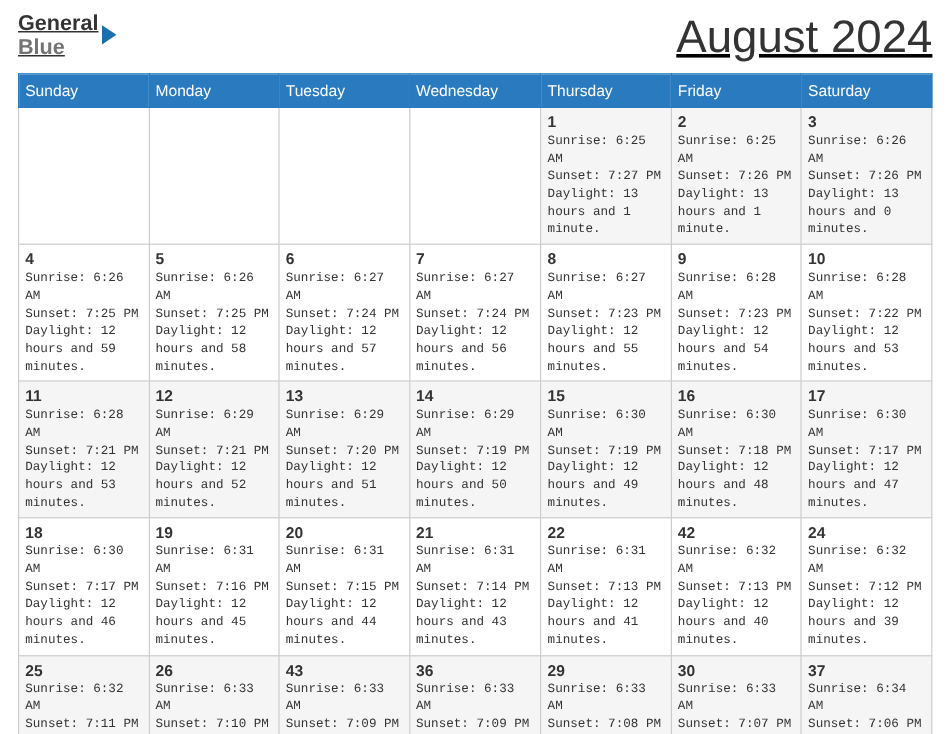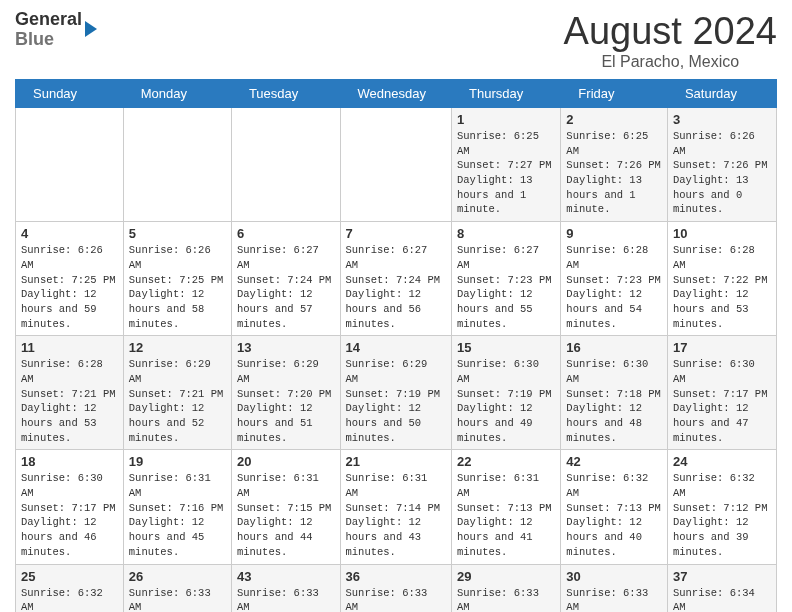--- a/index.html
+++ b/index.html
@@ -8,20 +8,21 @@
       background: #fff;
       width: 792px;
       min-height: 612px;
       padding: 10px 15px;
     }
     .header-area {
       display: flex;
       justify-content: space-between;
       align-items: flex-start;
       margin-bottom: 8px;
+      text-decoration: underline;
     }
     .logo {
       display: flex;
       align-items: center;
       gap: 0px;
     }
     .logo-text {
       font-size: 18px;
       font-weight: bold;
       line-height: 1.1;
@@ -30,41 +31,41 @@
     .logo-text .blue { color: #737373; }
     .logo-arrow {
       width: 0; height: 0;
       border-left: 12px solid #1a6faf;
       border-top: 8px solid transparent;
       border-bottom: 8px solid transparent;
       margin-left: 3px;
       margin-top: -2px;
     }
     .title-area {
-      text-align: center;
+      text-align: left;
     }
     .month-title {
       font-size: 38px;
       color: #333;
       font-weight: normal;
     }
     .location-title {
       font-size: 16px;
       color: #555;
     }
     table {
       width: 100%;
       border-collapse: collapse;
       font-size: 11px;
     }
     thead th {
       background-color: #2a7abf;
       color: #fff;
       text-align: left;
-      padding: 6px 17px;
+      padding: 6px 5px;
       font-size: 13px;
       font-weight: normal;
       border: 1px solid #2a7abf;
     }
     tbody td {
       border: 1px solid #ccc;
       vertical-align: top;
       padding: 4px 5px;
       height: 80px;
       width: 113px;
@@ -103,21 +104,20 @@
     <div>
       <div class="logo-text">
         <span class="general">General</span><br>
         <span class="blue">Blue</span>
       </div>
     </div>
     <div class="logo-arrow"></div>
   </div>
   <div class="title-area">
     <div class="month-title">August 2024</div>
-    <div class="location-title">El Paracho, Mexico</div>
   </div>
 </div>
 
 <table>
   <thead>
     <tr>
     <th>Sunday</th>
         <th>Monday</th>
         <th>Tuesday</th>
         <th>Wednesday</th>

